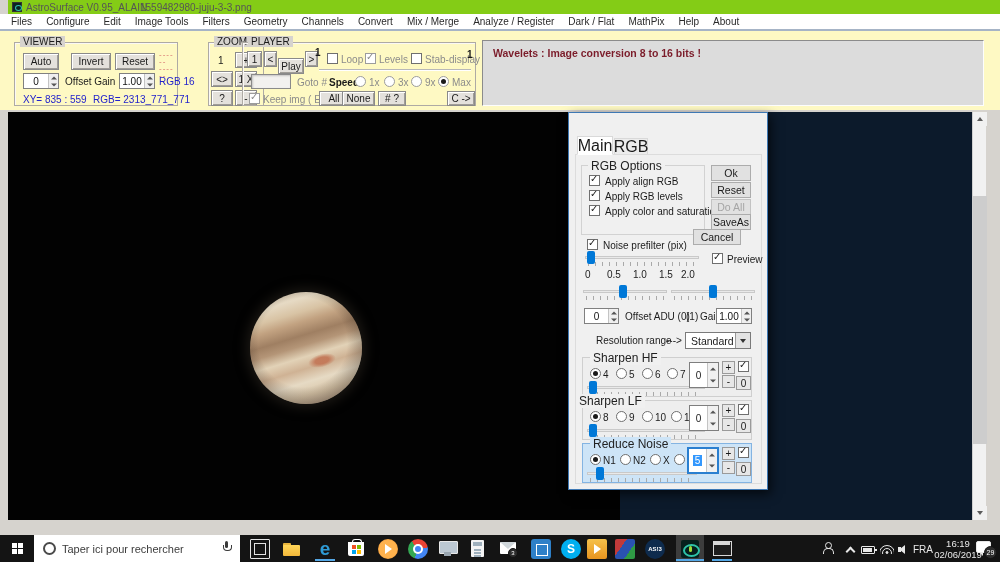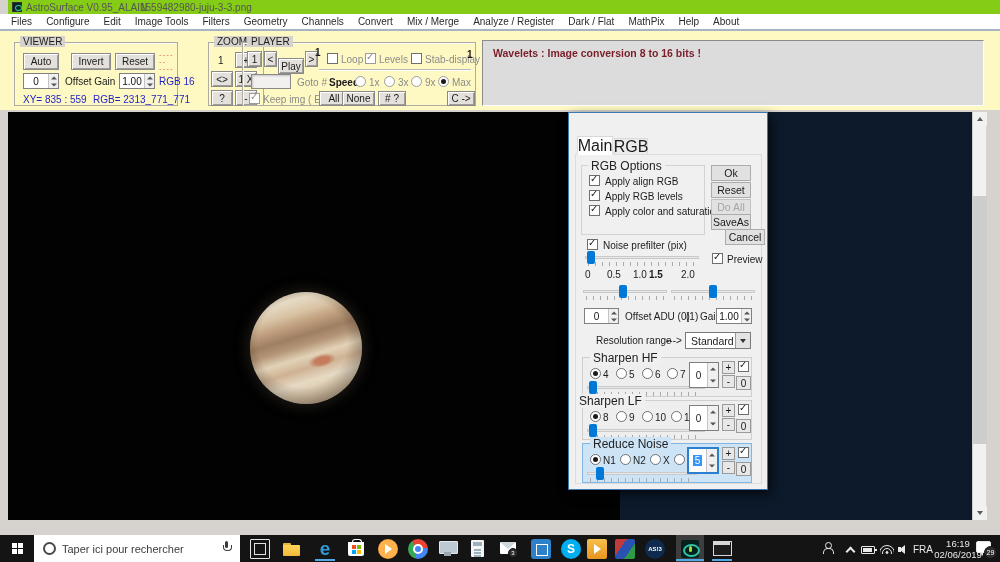--- a/index.html
+++ b/index.html
@@ -285,33 +285,33 @@
   <span class="dlbl" style="left:36px;top:63px;">Apply align RGB</span>
   <span class="chk on" style="left:20px;top:77px;"></span>
   <span class="dlbl" style="left:36px;top:78px;">Apply RGB levels</span>
   <span class="chk on" style="left:20px;top:92px;"></span>
   <span class="dlbl" style="left:36px;top:93px;">Apply color and saturation</span>
 
   <div class="dbtn" style="left:142px;top:52px;width:40px;height:16px;">Ok</div>
   <div class="dbtn" style="left:142px;top:69px;width:40px;height:16px;">Reset</div>
   <div class="dbtn disabled" style="left:142px;top:86px;width:40px;height:16px;">Do All</div>
   <div class="dbtn" style="left:142px;top:101px;width:40px;height:16px;">SaveAs</div>
-  <div class="dbtn" style="left:156px;top:116px;width:40px;height:16px;">Cancel</div>
+  <div class="dbtn" style="left:124px;top:116px;width:48px;height:16px;">Cancel</div>
 
   <span class="chk on" style="left:18px;top:126px;"></span>
   <span class="dlbl" style="left:34px;top:127px;">Noise prefilter (pix)</span>
   <div class="sl" style="left:16px;top:139px;width:114px;height:14px;">
     <div class="track"></div>
       <div class="ticks"></div>
     <div class="thumb" style="left:2px;"></div>
   </div>
   <span class="dlbl" style="left:16px;top:156px;">0</span>
   <span class="dlbl" style="left:38px;top:156px;">0.5</span>
   <span class="dlbl" style="left:64px;top:156px;">1.0</span>
-  <span class="dlbl" style="left:80px;top:156px;font-weight:bold;">1.5</span>
+  <span class="dlbl" style="left:90px;top:156px;">1.5</span>
   <span class="dlbl" style="left:112px;top:156px;">2.0</span>
   <span class="chk on" style="left:143px;top:140px;"></span>
   <span class="dlbl" style="left:158px;top:141px;">Preview</span>
 
   <div class="sl" style="left:14px;top:173px;width:84px;height:14px;">
     <div class="track"></div>
       <div class="ticks"></div>
     <div class="thumb" style="left:36px;"></div>
   </div>
   <div class="sl" style="left:102px;top:173px;width:84px;height:14px;">

